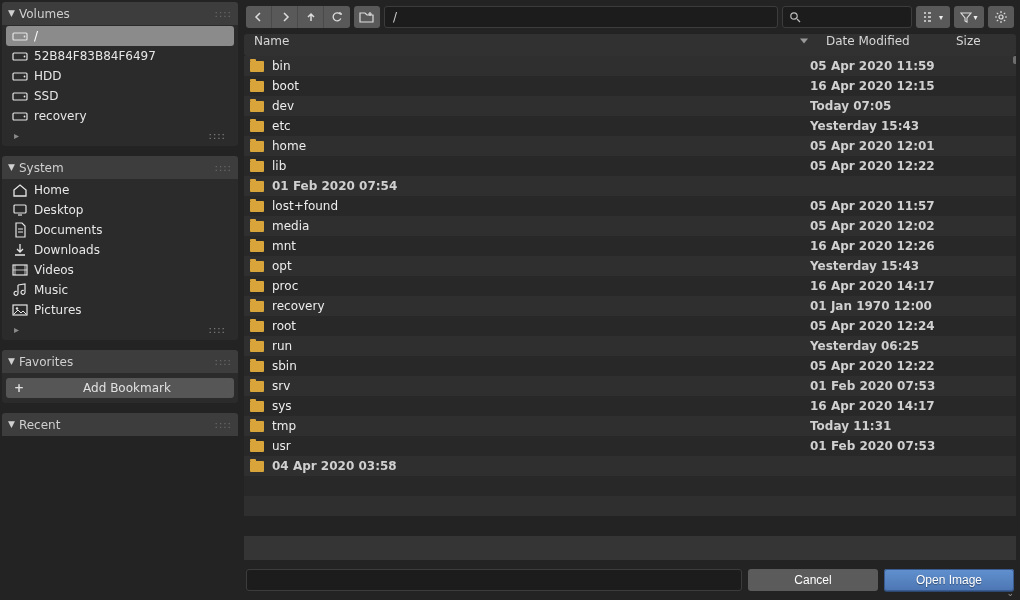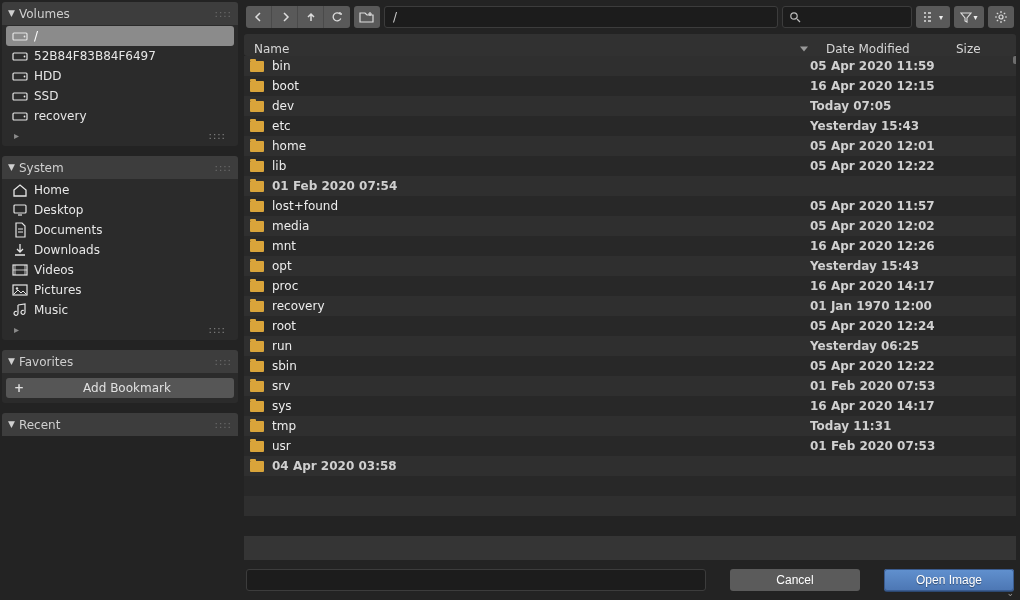--- a/index.html
+++ b/index.html
@@ -92,21 +92,21 @@
   }
   .search-box{
     width:130px; height:22px; background:var(--bg-input);
     border:1px solid #3c3c3c; border-radius:3px;
     display:flex; align-items:center; padding:0 6px; color:#bbb;
   }
   .tool-icon svg, .sb-row svg, .btn svg{ display:block;}
 
   
   .col-header{
-    height:22px; background:#313131; display:flex; align-items:flex-end;
+    height:22px; background:#313131; display:flex; align-items:flex-start;
     margin:0 4px; border-radius:3px; position:relative;
   }
   .col-header > div{ padding:0 10px; color:#d6d6d6;}
   .col-name{ flex:1; position:relative;}
   .col-name::after{
     content:""; position:absolute; right:8px; top:50%;
     width:0;height:0; border-left:4px solid transparent; border-right:4px solid transparent; border-top:5px solid #999;
     transform:translateY(-50%);
   }
   .col-date{ width:130px;}
@@ -131,21 +131,21 @@
   .frow .fdate{ width:130px; color:#d0d0d0;font-weight:bold;}
   .frow .fsize{ width:70px;}
   .file-list .thin-scroll{
     position:absolute; top:0; right:-2px; width:5px; height:8px;
     background:#6e6e6e; border-radius:2px;
   }
 
   
   .bottomspace{height:24px; background:#353535; margin:0 4px;}
   .bottombar{
-    height:40px; display:flex; align-items:center; gap:24px;
+    height:40px; display:flex; align-items:center; gap:6px;
     padding:0 6px;
   }
   .filename-input{
     flex:1; height:22px; background:var(--bg-input);
     border:1px solid #3c3c3c; border-radius:3px;
   }
   .act-btn{
     height:22px; border:none; border-radius:3px; min-width:130px;
     color:#fff; font-size:12px;
   }
@@ -263,35 +263,35 @@
         <span class="ico">
           <svg width="16" height="14" viewBox="0 0 16 14">
             <rect x="1" y="2" width="14" height="10" fill="none" stroke="#e5e5e5" stroke-width="1.2"></rect>
             <path d="M3 2v10M13 2v10M1 7h14" stroke="#e5e5e5" stroke-width="0.8"></path>
           </svg>
         </span>
         <span>Videos</span>
       </div>
       <div class="sb-row">
         <span class="ico">
+          <svg width="14" height="16" viewBox="0 0 14 16">
+            <path d="M5 3v8.3a2 2 0 11-1.2-1.8M5 3l7-1v8.3a2 2 0 11-1.2-1.8" stroke="#e5e5e5" stroke-width="1.2" fill="none"></path>
+          </svg>
+        </span>
+        <span>Music</span>
+      </div>
+      <div class="sb-row">
+        <span class="ico">
           <svg width="16" height="14" viewBox="0 0 16 14">
             <rect x="1" y="2" width="14" height="10" fill="none" stroke="#e5e5e5" stroke-width="1.2"></rect>
             <circle cx="5" cy="5.5" r="1.2" fill="#e5e5e5"></circle>
             <path d="M2 11l4-4 3 3 2-2 3 3" stroke="#e5e5e5" stroke-width="1" fill="none"></path>
           </svg>
         </span>
         <span>Pictures</span>
-      </div>
-      <div class="sb-row">
-        <span class="ico">
-          <svg width="14" height="16" viewBox="0 0 14 16">
-            <path d="M5 3v8.3a2 2 0 11-1.2-1.8M5 3l7-1v8.3a2 2 0 11-1.2-1.8" stroke="#e5e5e5" stroke-width="1.2" fill="none"></path>
-          </svg>
-        </span>
-        <span>Music</span>
       </div>
       <div class="sb-footer">
         <span>▸</span>
         <span>::::</span>
       </div>
     </div>
 
   <div class="panel-header">
     <span class="disc">▼</span>
     <span>Favorites</span>

